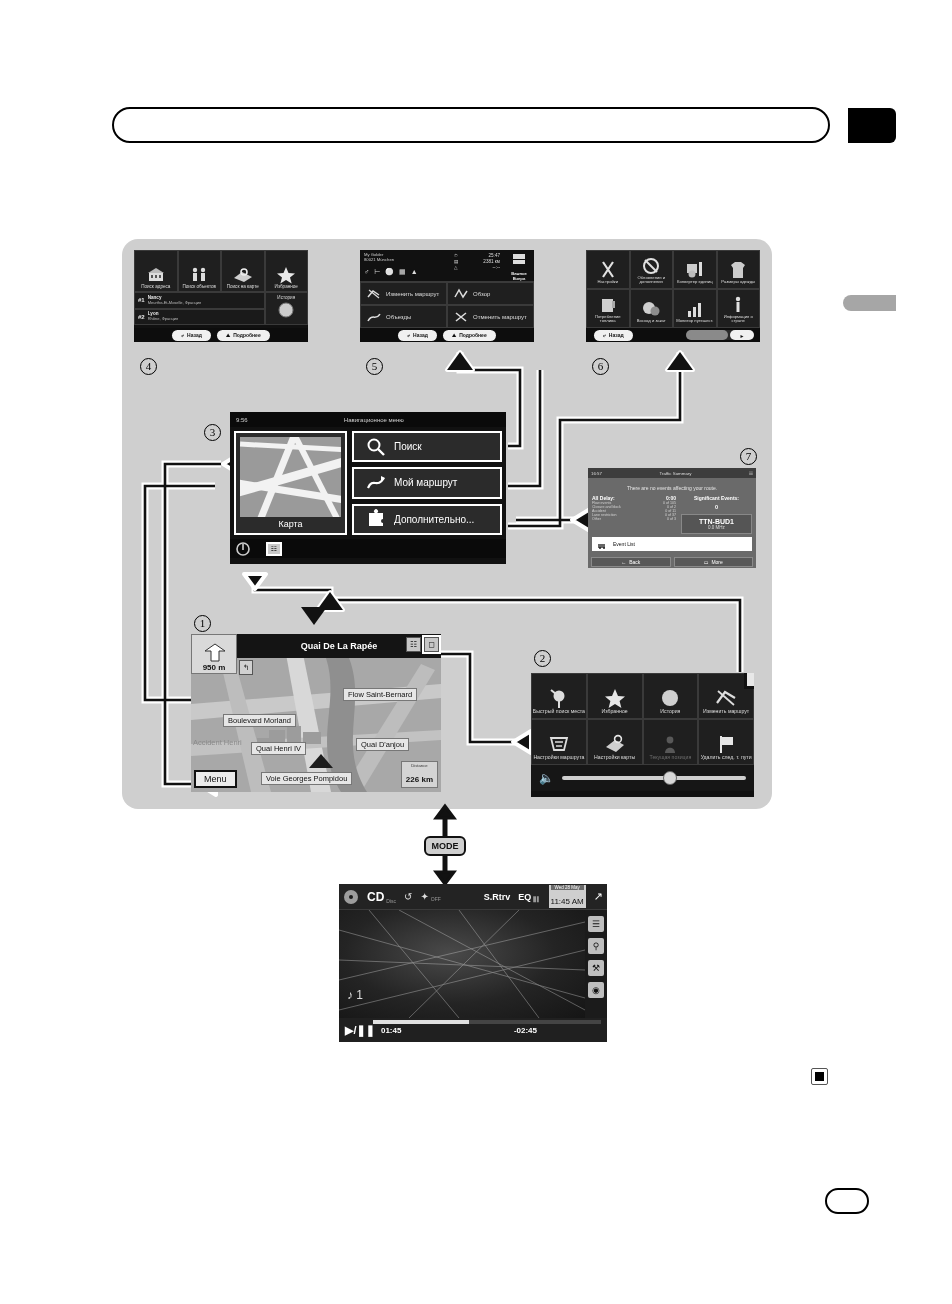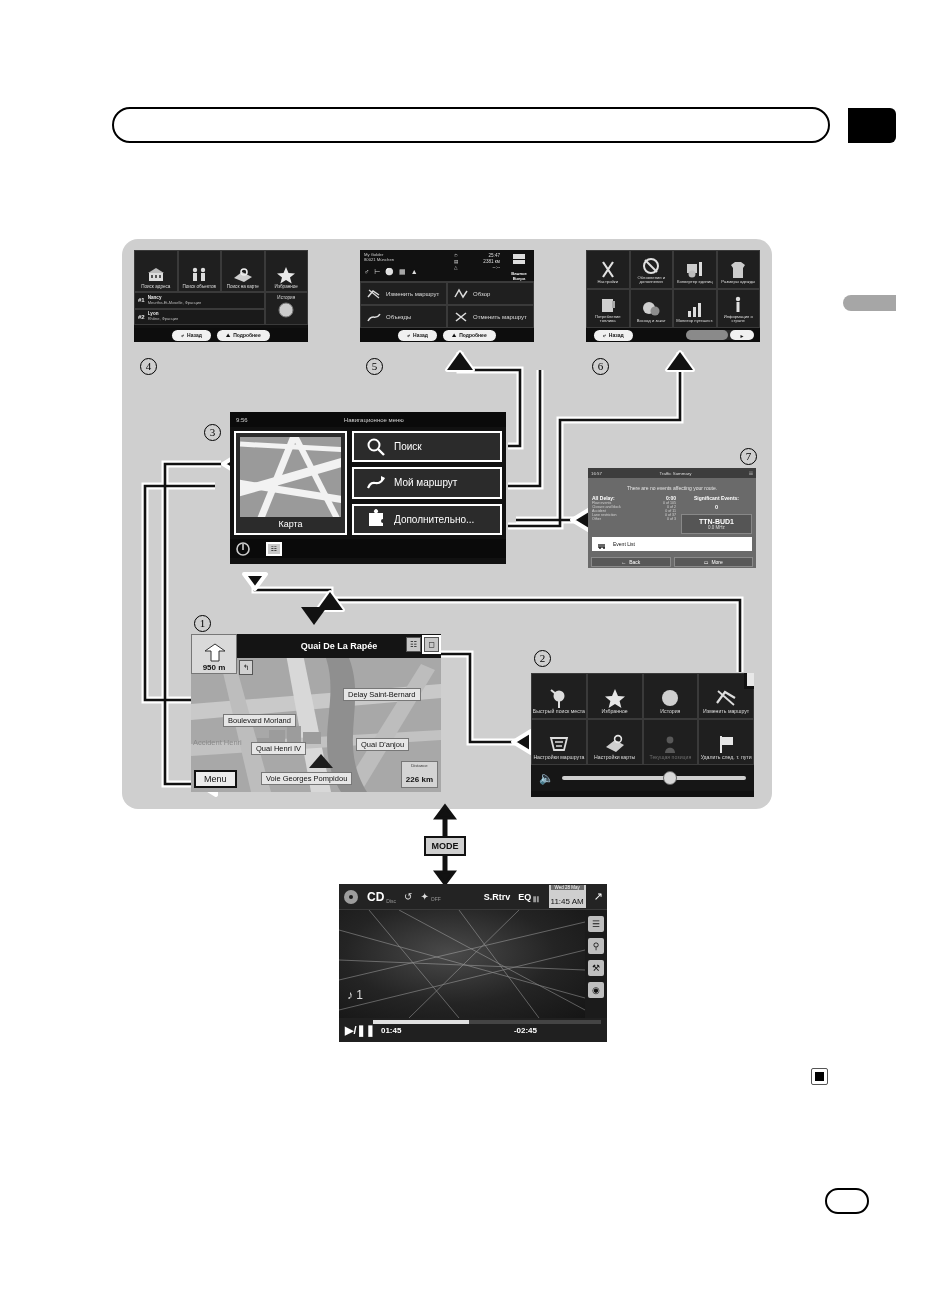--- a/index.html
+++ b/index.html
@@ -179,21 +179,21 @@
   #p2 .vol .track { flex:1; height:4px; background:#cfcfcf; border-radius:2px; position:relative; }
   #p2 .vol .track .knob { position:absolute; left:55%; top:-5px; width:14px; height:14px;
                           border-radius:50%; background:#d8d8d8; border:1px solid #666; }
   #p2 .next { position:absolute; right:-18px; top:-12px; width:28px; height:28px; background:#e8e8e8;
               border:3px solid #111; display:flex; align-items:center; justify-content:center;
               font-size:15px; color:#111; }
 
   
   .mode {
     position:absolute; left:424px; top:836px; width:42px; height:20px;
-    background:#cfcfcf; border:2px solid #111; border-radius:0;
+    background:#cfcfcf; border:2px solid #111; border-radius:6px;
     display:flex; align-items:center; justify-content:center;
     font-size:9px; font-weight:bold; color:#111;
   }
 
   
   #player { left: 339px; top: 884px; width: 268px; height: 158px; background:#1b1b1b; }
   #player .pbar { height:26px; background:#232323; display:flex; align-items:center;
                   padding:0 4px; gap:8px; border-bottom:1px solid #3a3a3a;}
   #player .pbar .src { font-size:12px; font-weight:bold; color:#fff; }
   #player .pbar .sub { font-size:5px; color:#999; }
@@ -640,21 +640,21 @@
       <div class="ic">☷</div>
       <div class="ic hl">◻</div>
     </div>
     <div class="turn">
       <svg width="34" height="20" viewBox="0 0 34 20">
           <path d="M22 18 L22 8 L28 8 L18 1 L8 8 L14 8 L14 18 Z" fill="#fff" stroke="#333"></path>
         </svg>
       <span class="dist">950 m</span>
     </div>
     <div class="lbl" style="left:48px;top:26px;background:#d0d0d0;border-color:#555;padding:2px 3px">↰</div>
-    <div class="lbl" style="left:152px;top:54px">Delay Saint-Bernard</div>
+    <div class="lbl" style="left:152px;top:54px">Flow Saint-Bernard</div>
     <div class="lbl" style="left:32px;top:80px">Boulevard Morland</div>
     <div class="lbl" style="left:60px;top:108px">Quai Henri IV</div>
     <div class="lbl" style="left:165px;top:104px">Quai D'anjou</div>
     <div class="lbl" style="left:70px;top:138px">Voie Georges Pompidou</div>
     <div style="position:absolute;left:2px;top:104px;font-size:7.5px;color:#8b8b8b">Accident Henri</div>
     <div class="menu">Menu</div>
     <div class="distbox">
       <span class="k">Distance</span>
       <span class="v">226 km</span>
     </div>

